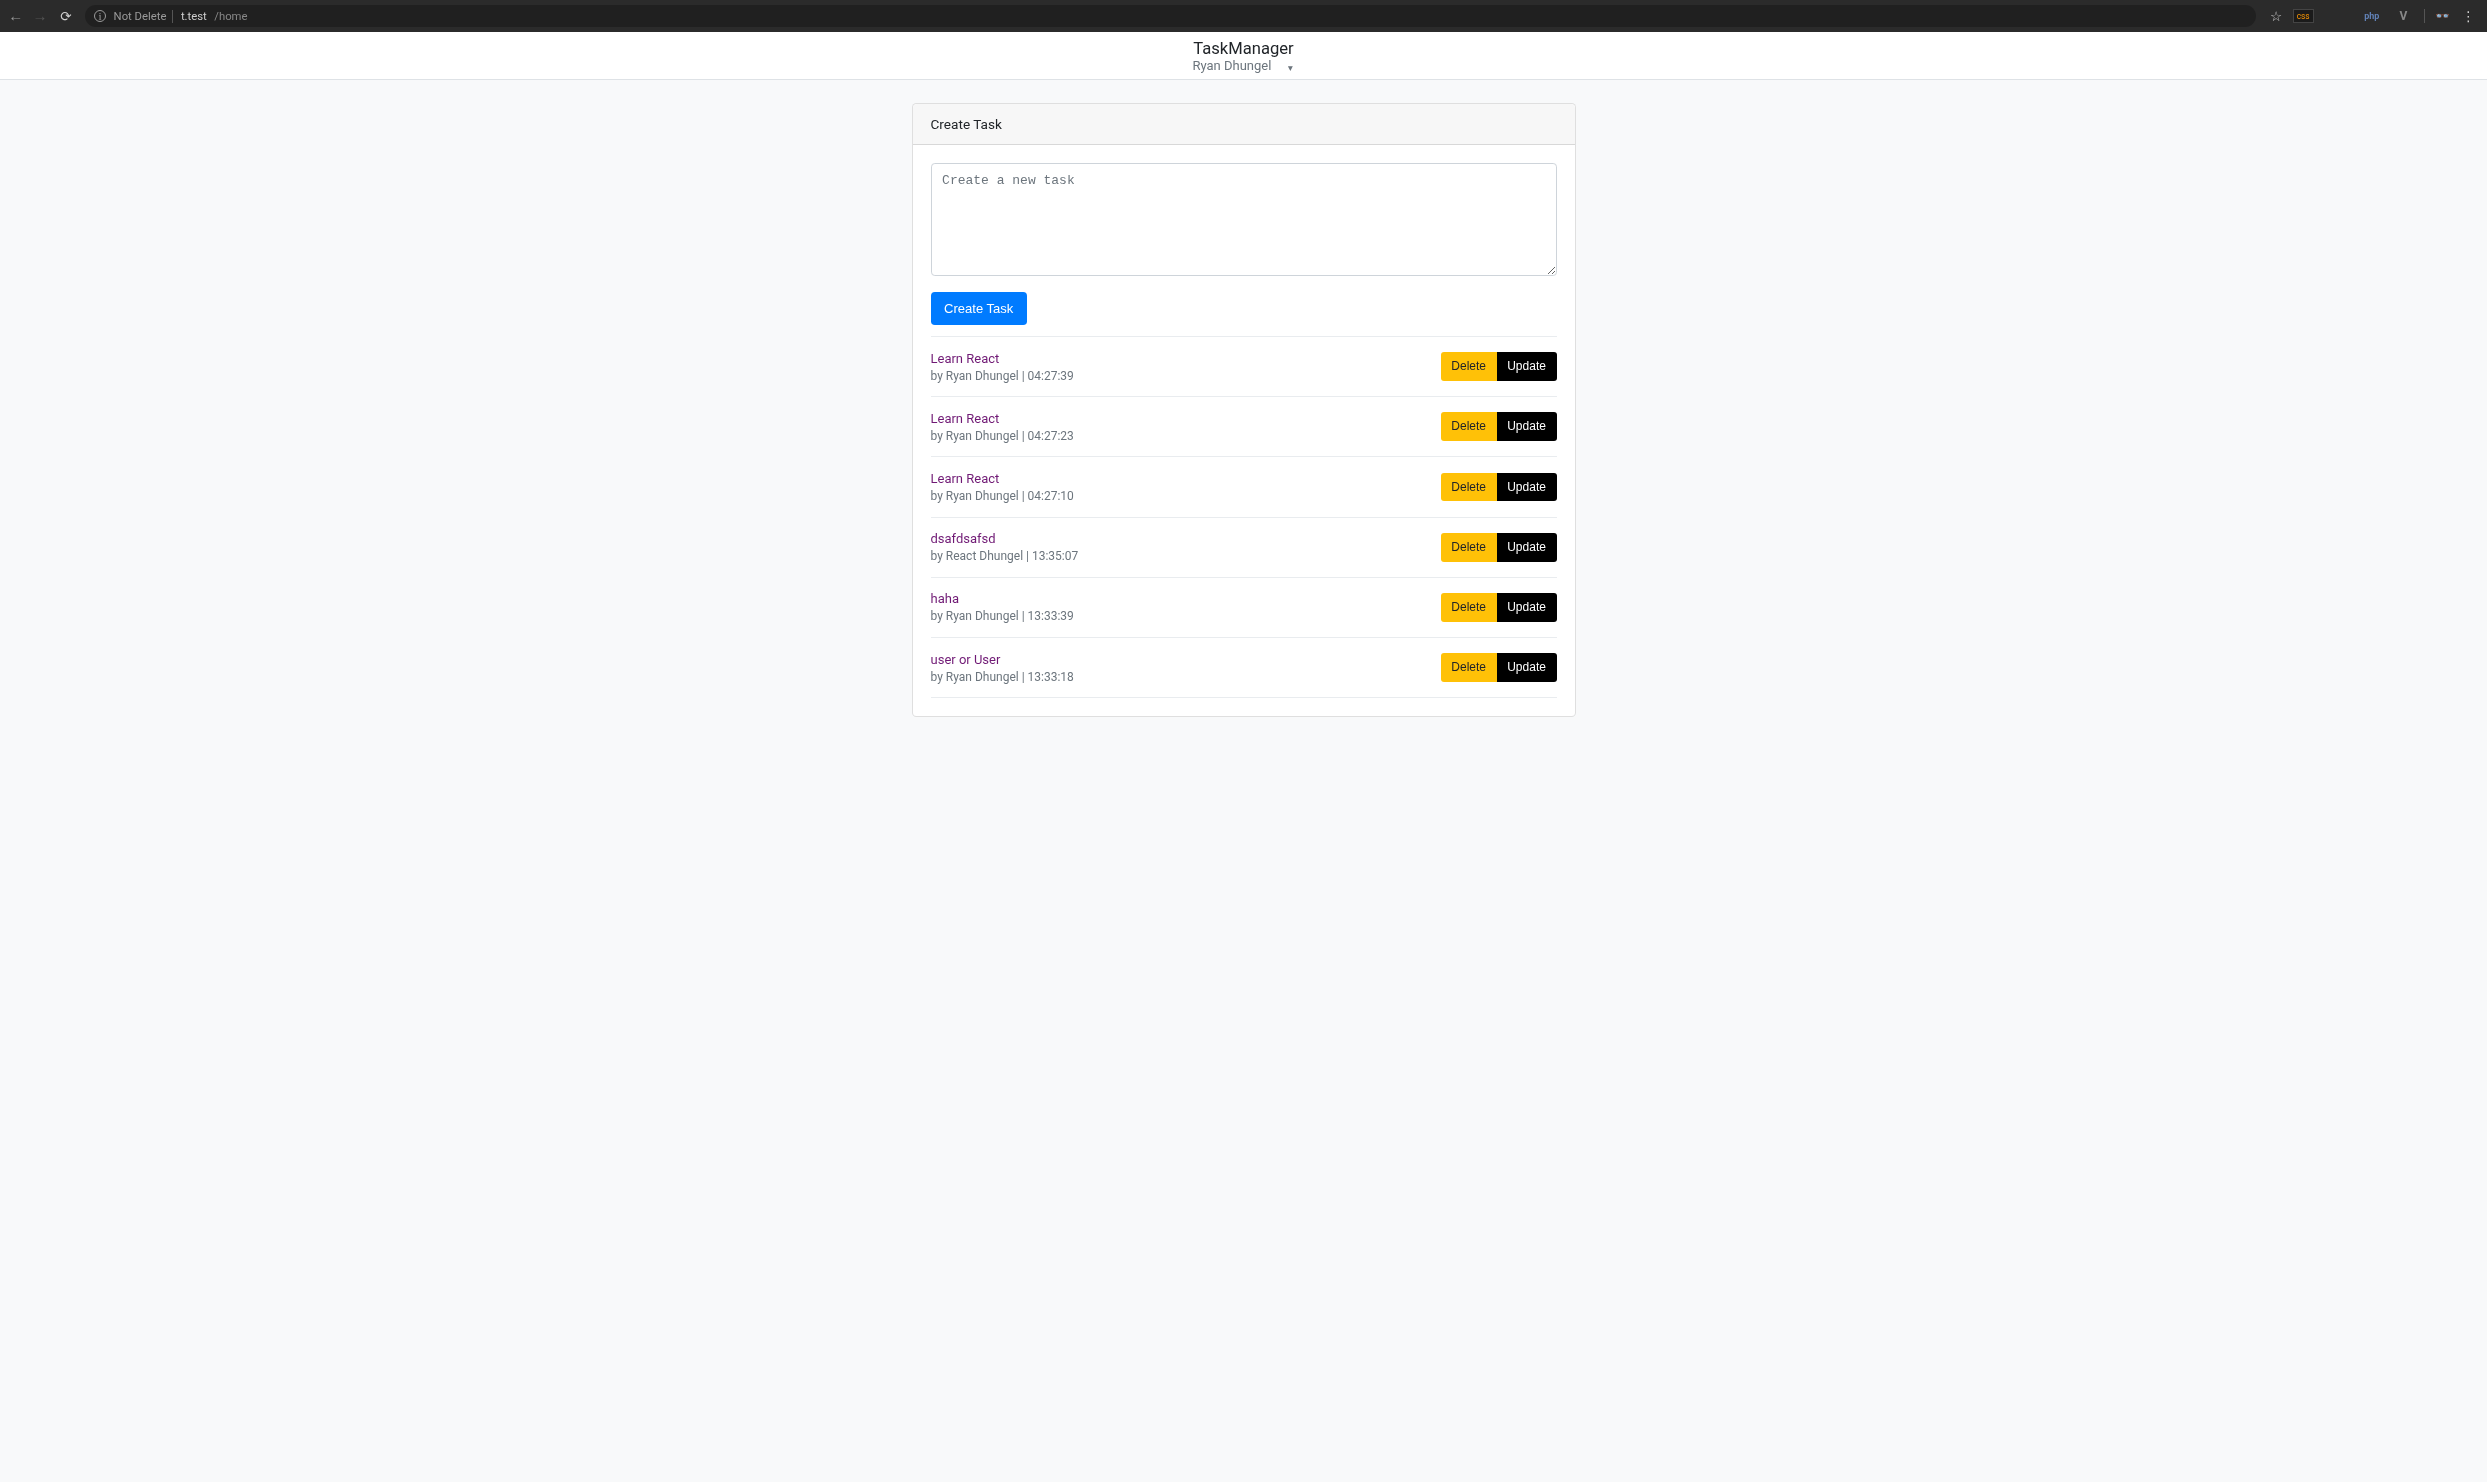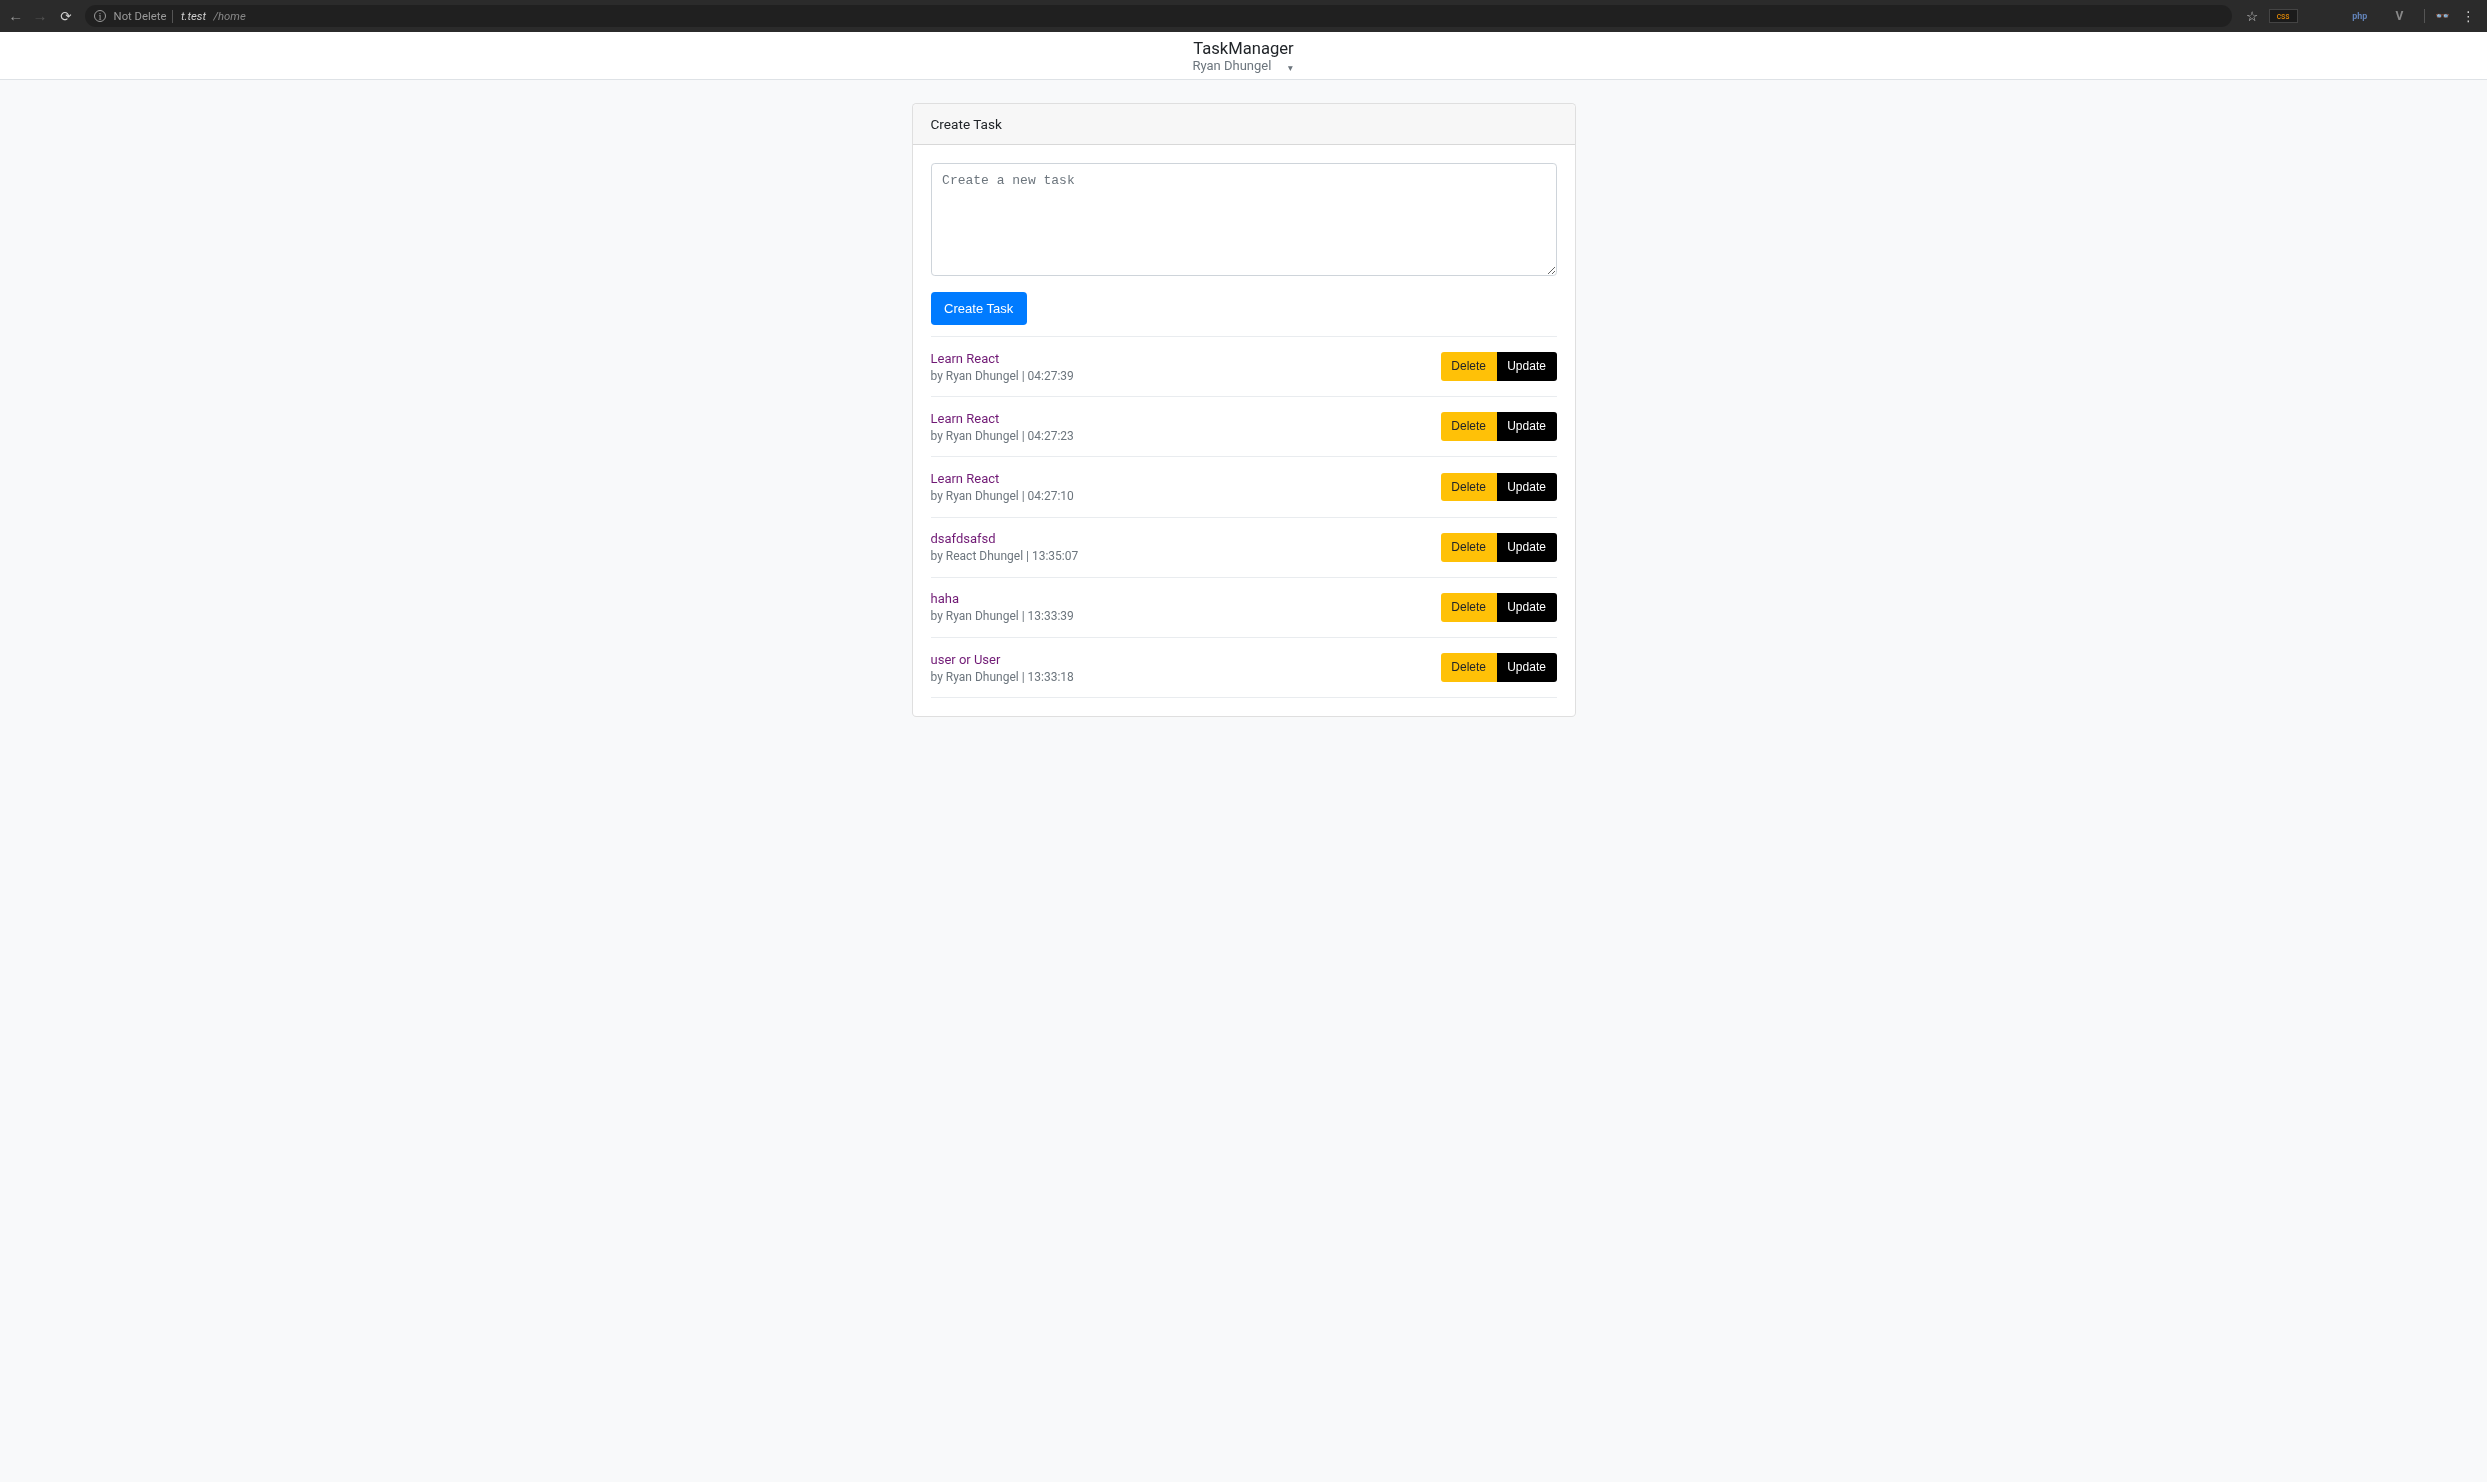--- a/index.html
+++ b/index.html
@@ -68,34 +68,33 @@
     }
     .not-secure {
       color: #9a9a9a;
       font-size: 11.3px;
       padding-right: 6px;
       border-right: 0.8px solid #555;
     }
     .url-text {
       color: #cfcfcf;
       font-size: 11.3px;
-      font-style: italic;
     }
     .url-path {
       color: #888;
     }
     .browser-right {
       display: flex;
       align-items: center;
       gap: 10.6px;
       padding-left: 7.5px;
       padding-right: 4.5px;
     }
     .star-icon { color: #cfcfcf; font-size: 13.6px; }
-    .ext-icon { width: 29px; height: 13.6px; display: inline-flex; align-items:center; justify-content:center; font-size:8.3px; }
+    .ext-icon { width: 21px; height: 13.6px; display: inline-flex; align-items:center; justify-content:center; font-size:8.3px; }
     .ext-css { background:#1b1b1b; color:#ff9800; border:0.8px solid #444; }
     .ext-php { color:#6181b6; font-weight:bold; font-size:9px;margin-left:37px;}
     .ext-vue { color:#888; font-size:12px; font-weight:bold;}
     .divider-v { width:0.8px; height:13.6px; background:#555; }
     .incognito-icon { color:#cfcfcf; font-size:12px;}
     .dots-icon { color:#cfcfcf; font-size:13.6px;}
 
     
     .navbar {
       background: #fff;

